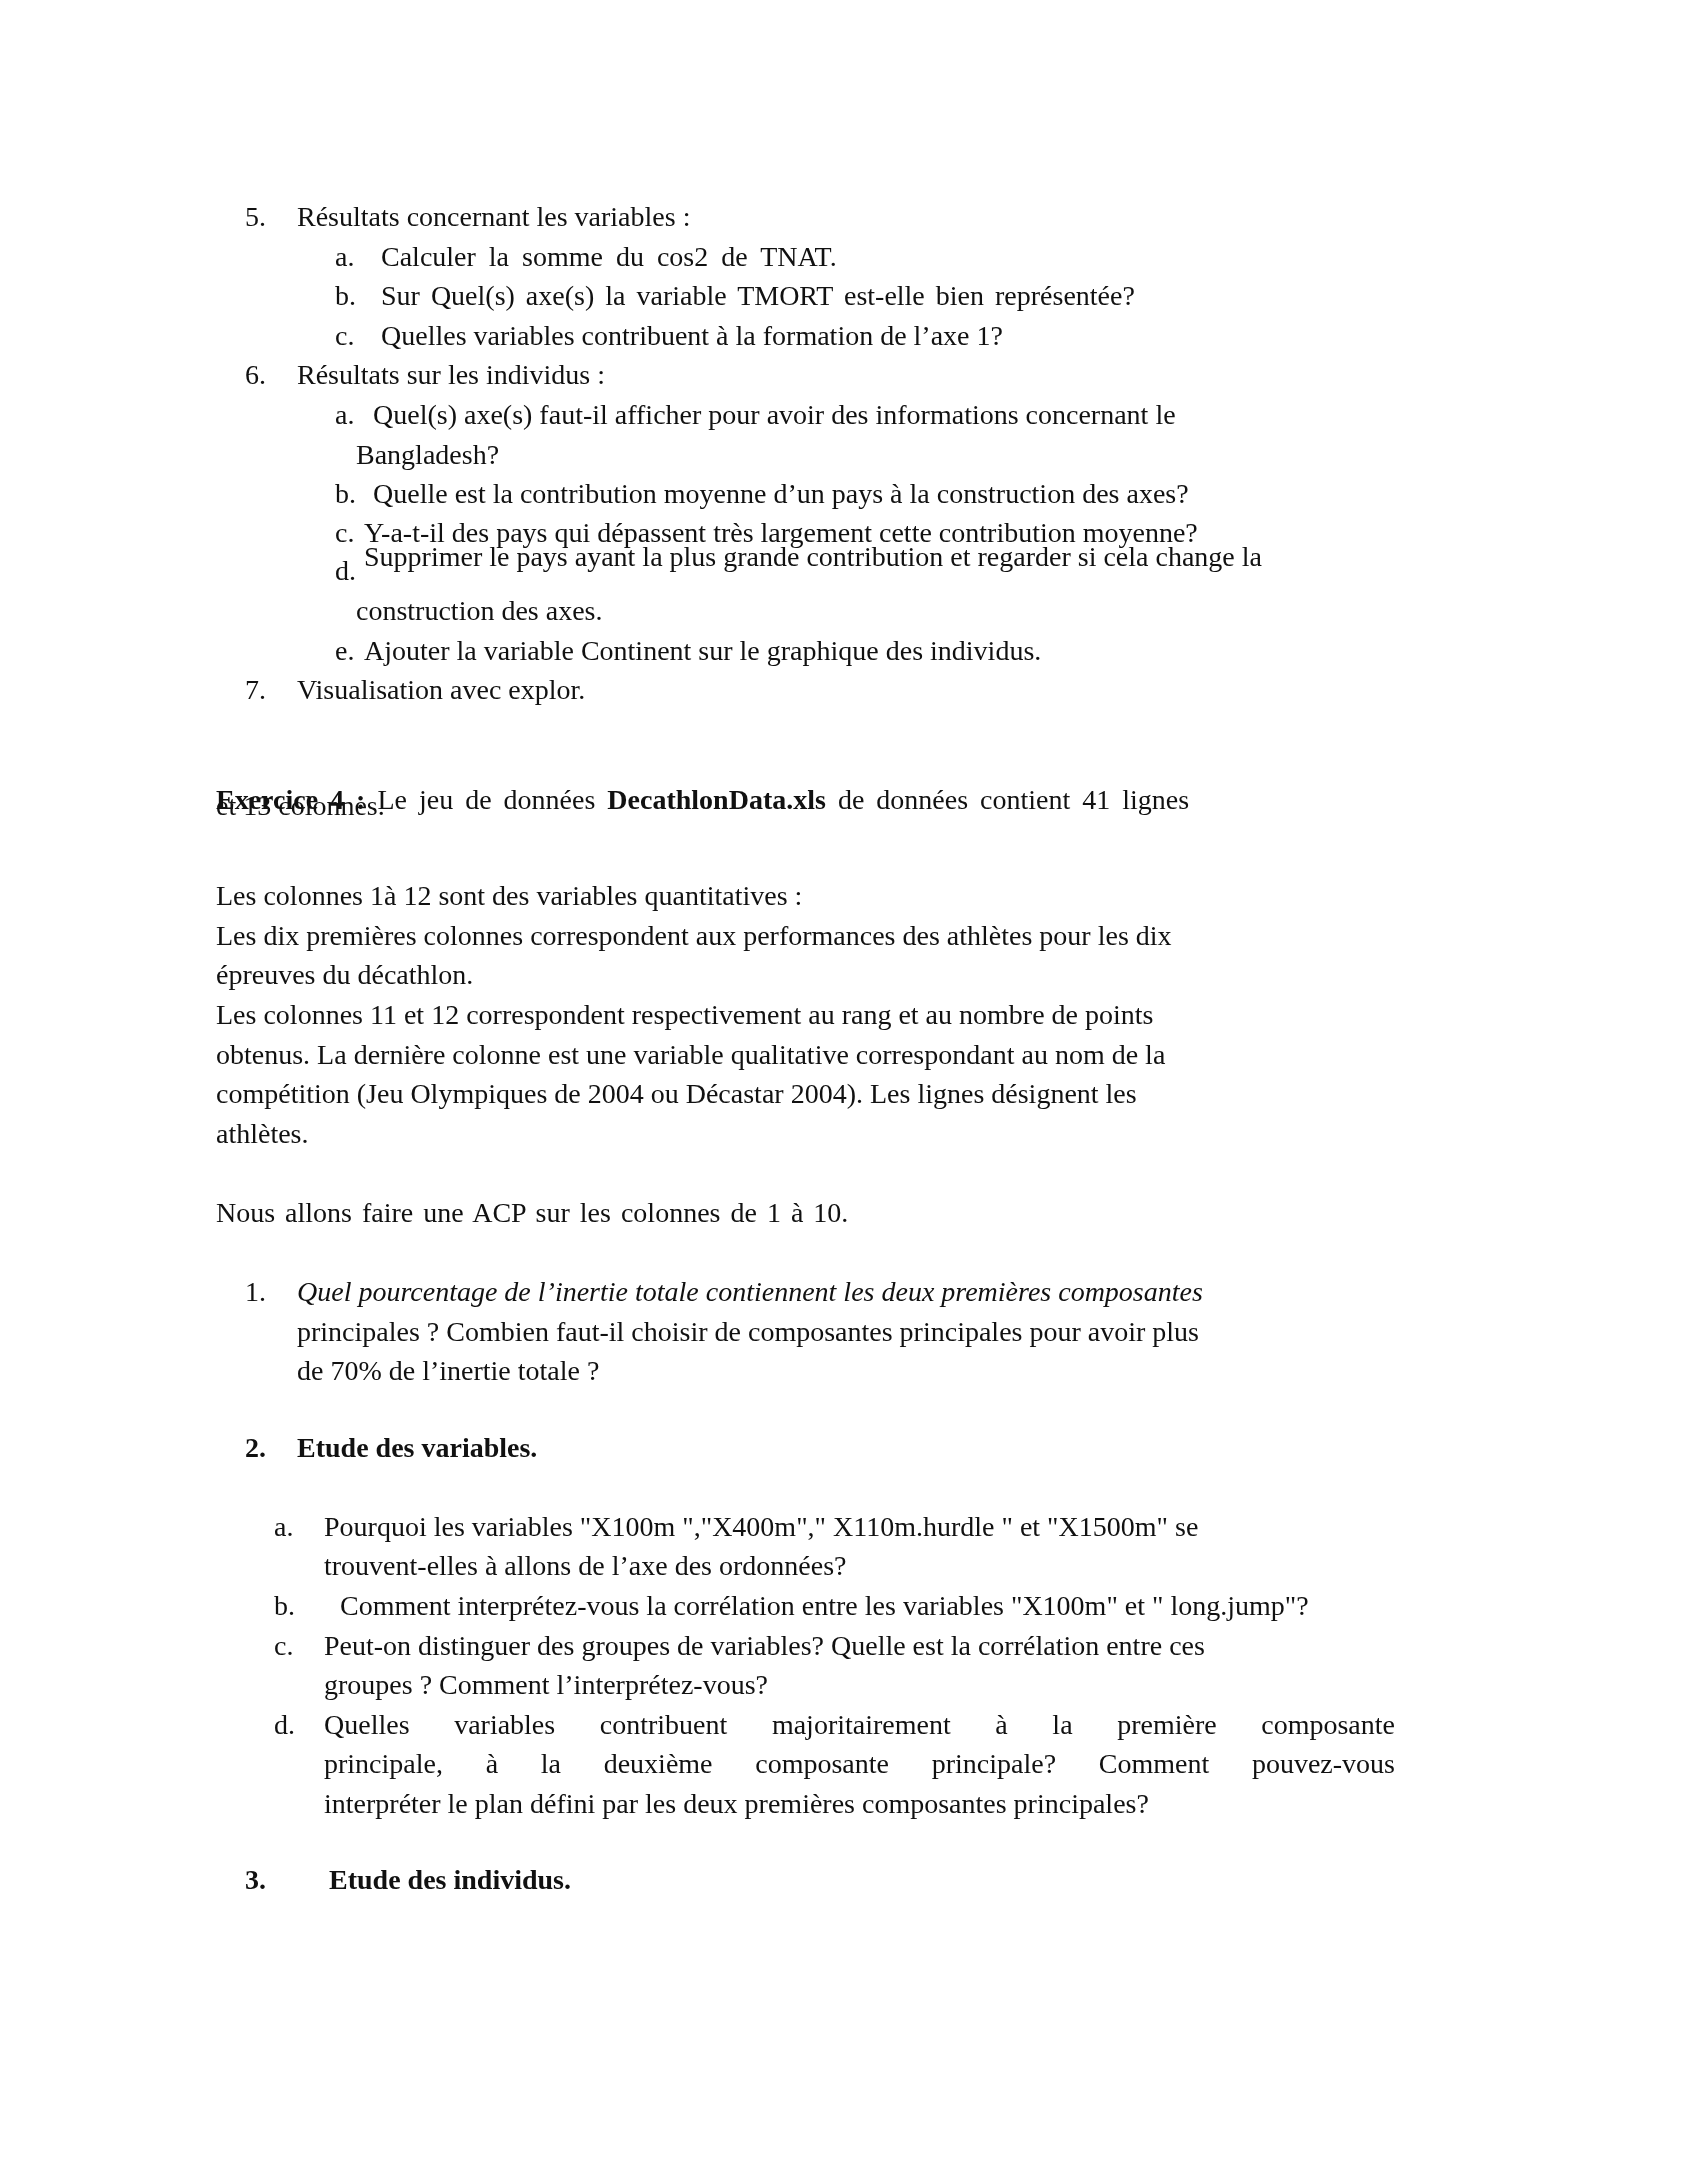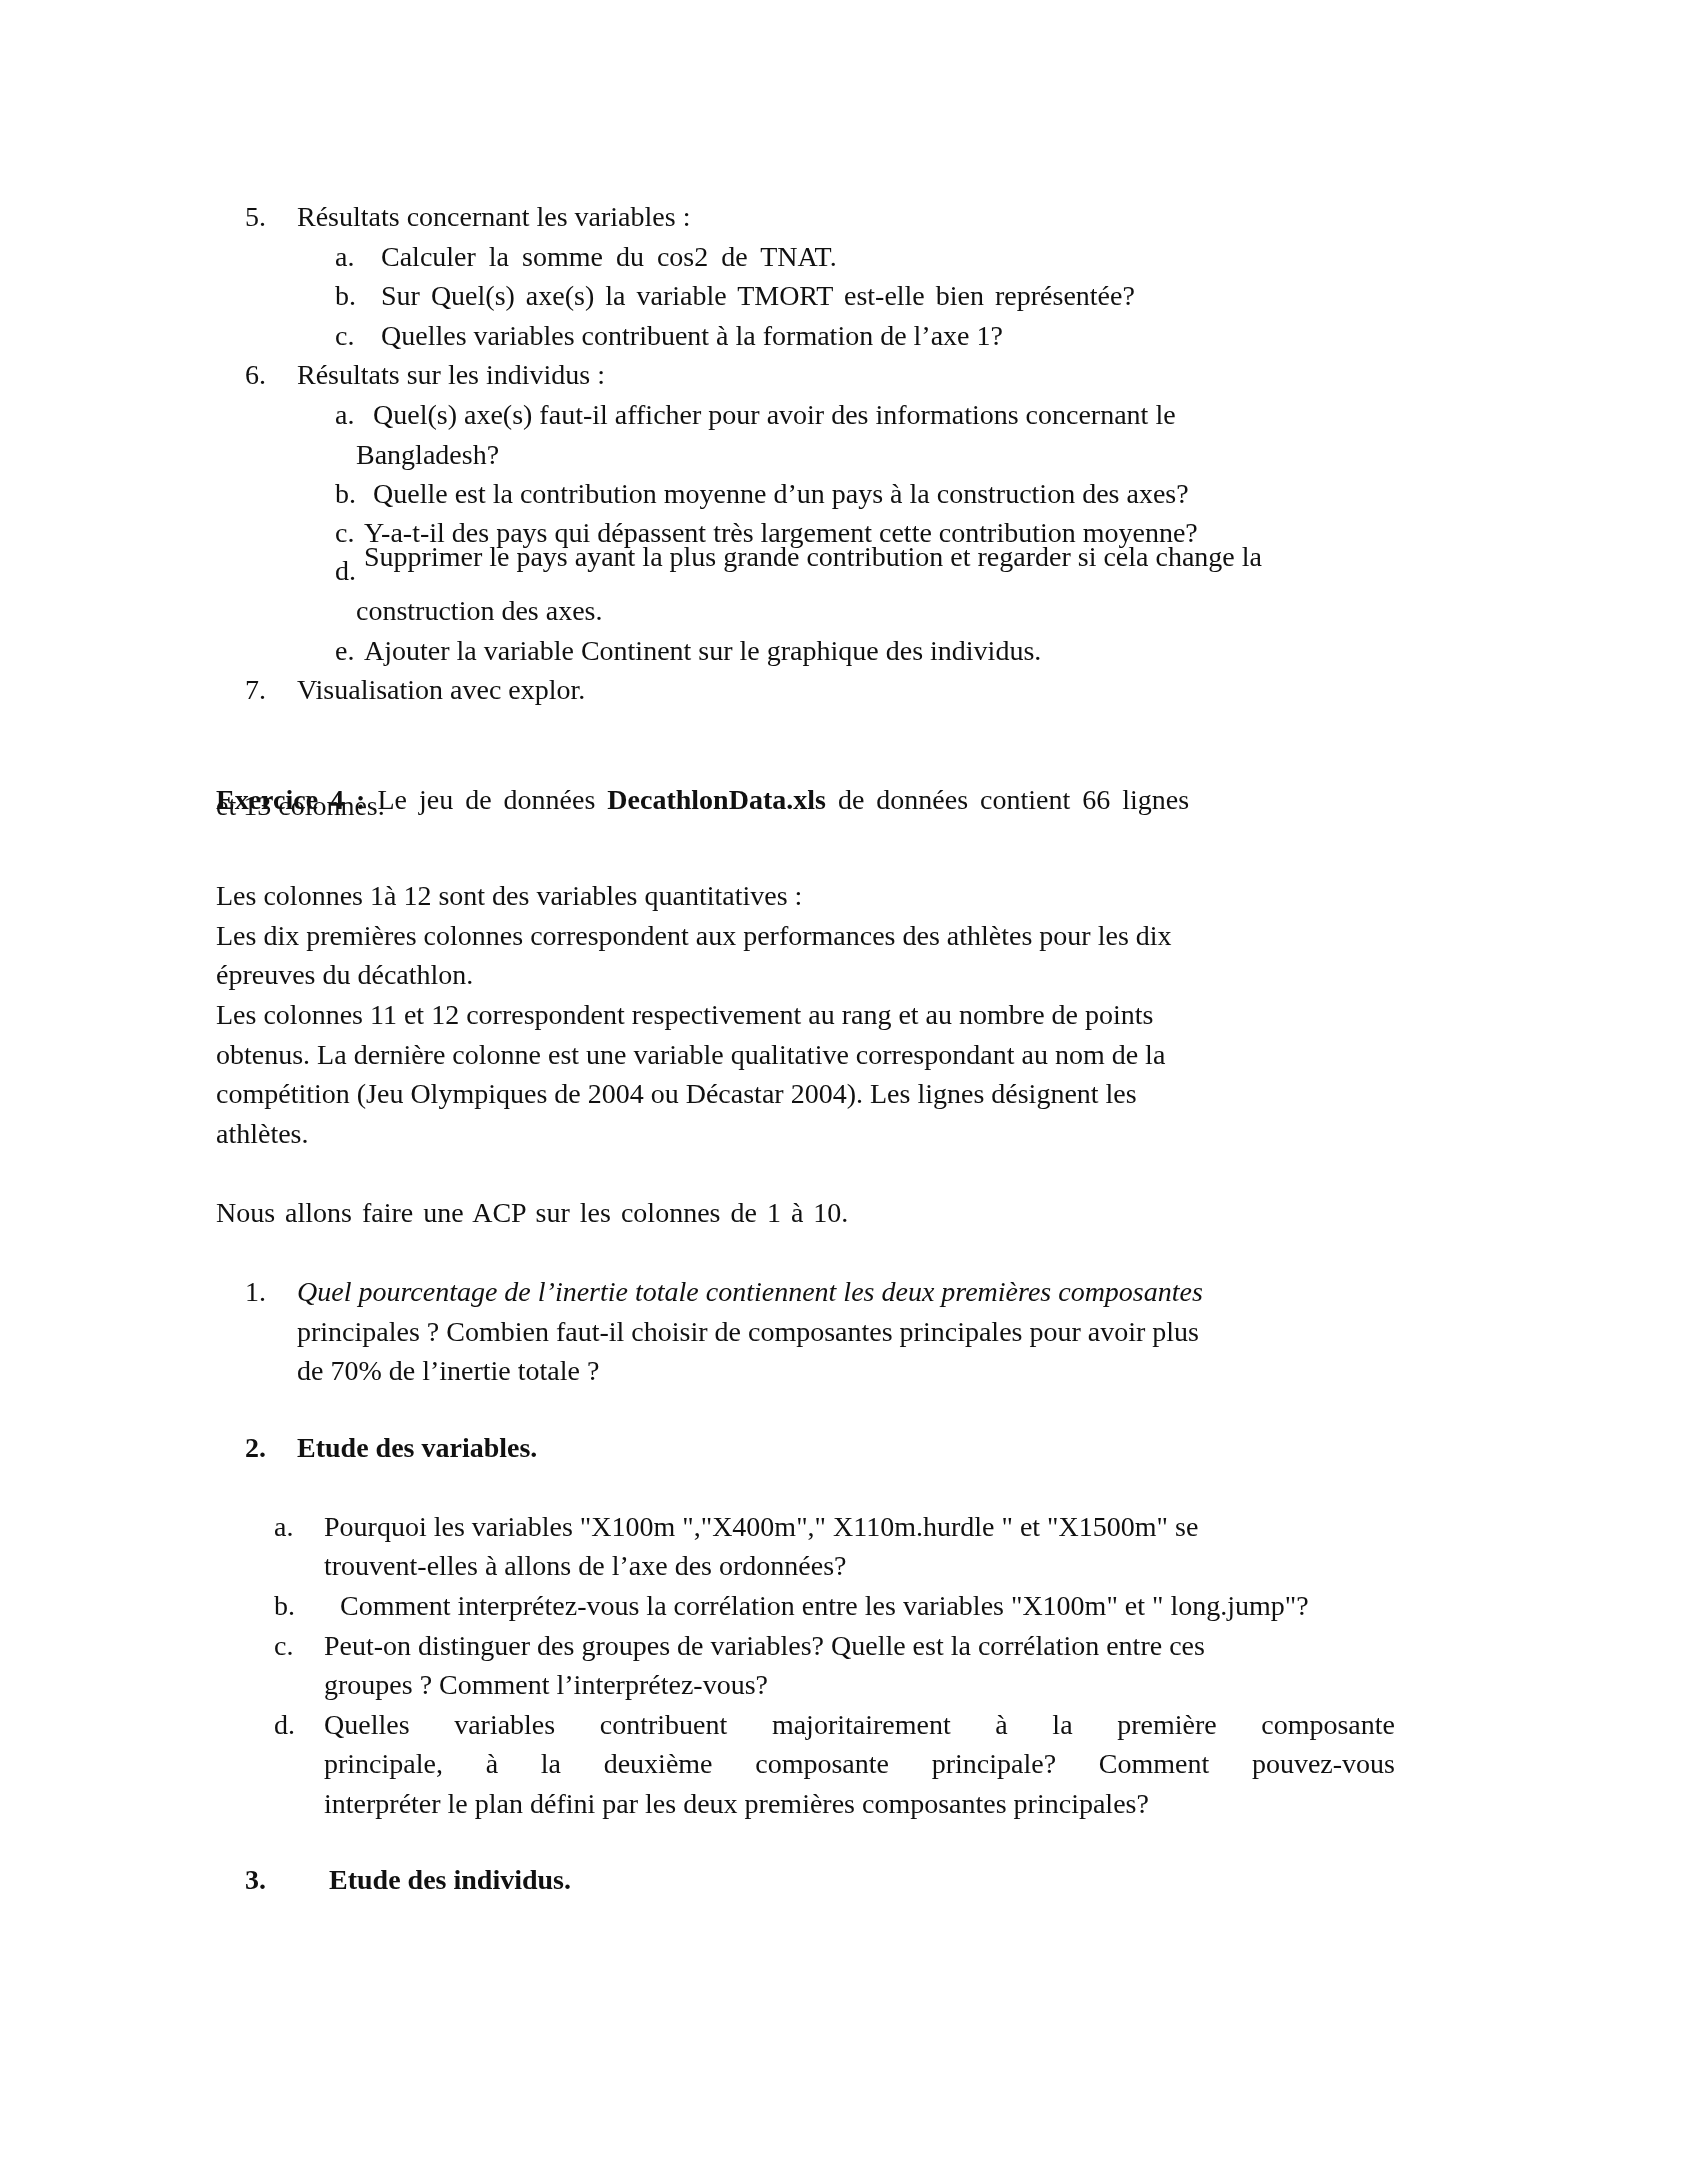--- a/index.html
+++ b/index.html
@@ -33,21 +33,21 @@
 <div class="line" style="left:335px;top:557px;">d.</div>
 <div class="line" style="left:364px;top:543px;">Supprimer le pays ayant la plus grande contribution et regarder si cela change la</div>
 <div class="line" style="left:356px;top:597px;">construction des axes.</div>
 <div class="line" style="left:335px;top:637px;">e.</div>
 <div class="line" style="left:364px;top:637px;">Ajouter la variable Continent sur le graphique des individus.</div>
 
 <div class="line" style="left:245px;top:676px;">7.</div>
 <div class="line" style="left:297px;top:676px;">Visualisation avec explor.</div>
 
 <div class="line" style="left:216px;top:786px;word-spacing:5px;">
-  <b>Exercice 4 :</b><span> Le jeu de données </span><b>DecathlonData.xls</b><span> de données contient 66 lignes</span>
+  <b>Exercice 4 :</b><span> Le jeu de données </span><b>DecathlonData.xls</b><span> de données contient 41 lignes</span>
 </div>
 <div class="line" style="left:216px;top:792px;">et 13 colonnes.</div>
 
 <div class="line" style="left:216px;top:882px;">Les colonnes 1à 12 sont des variables quantitatives :</div>
 <div class="line" style="left:216px;top:922px;">Les dix premières colonnes correspondent aux performances des athlètes pour les dix</div>
 <div class="line" style="left:216px;top:961px;">épreuves du décathlon.</div>
 <div class="line" style="left:216px;top:1001px;">Les colonnes 11 et 12 correspondent respectivement au rang et au nombre de points</div>
 <div class="line" style="left:216px;top:1041px;">obtenus. La dernière colonne est une variable qualitative correspondant au nom de la</div>
 <div class="line" style="left:216px;top:1080px;">compétition (Jeu  Olympiques de 2004 ou Décastar 2004). Les lignes désignent les</div>
 <div class="line" style="left:216px;top:1120px;">athlètes.</div>

